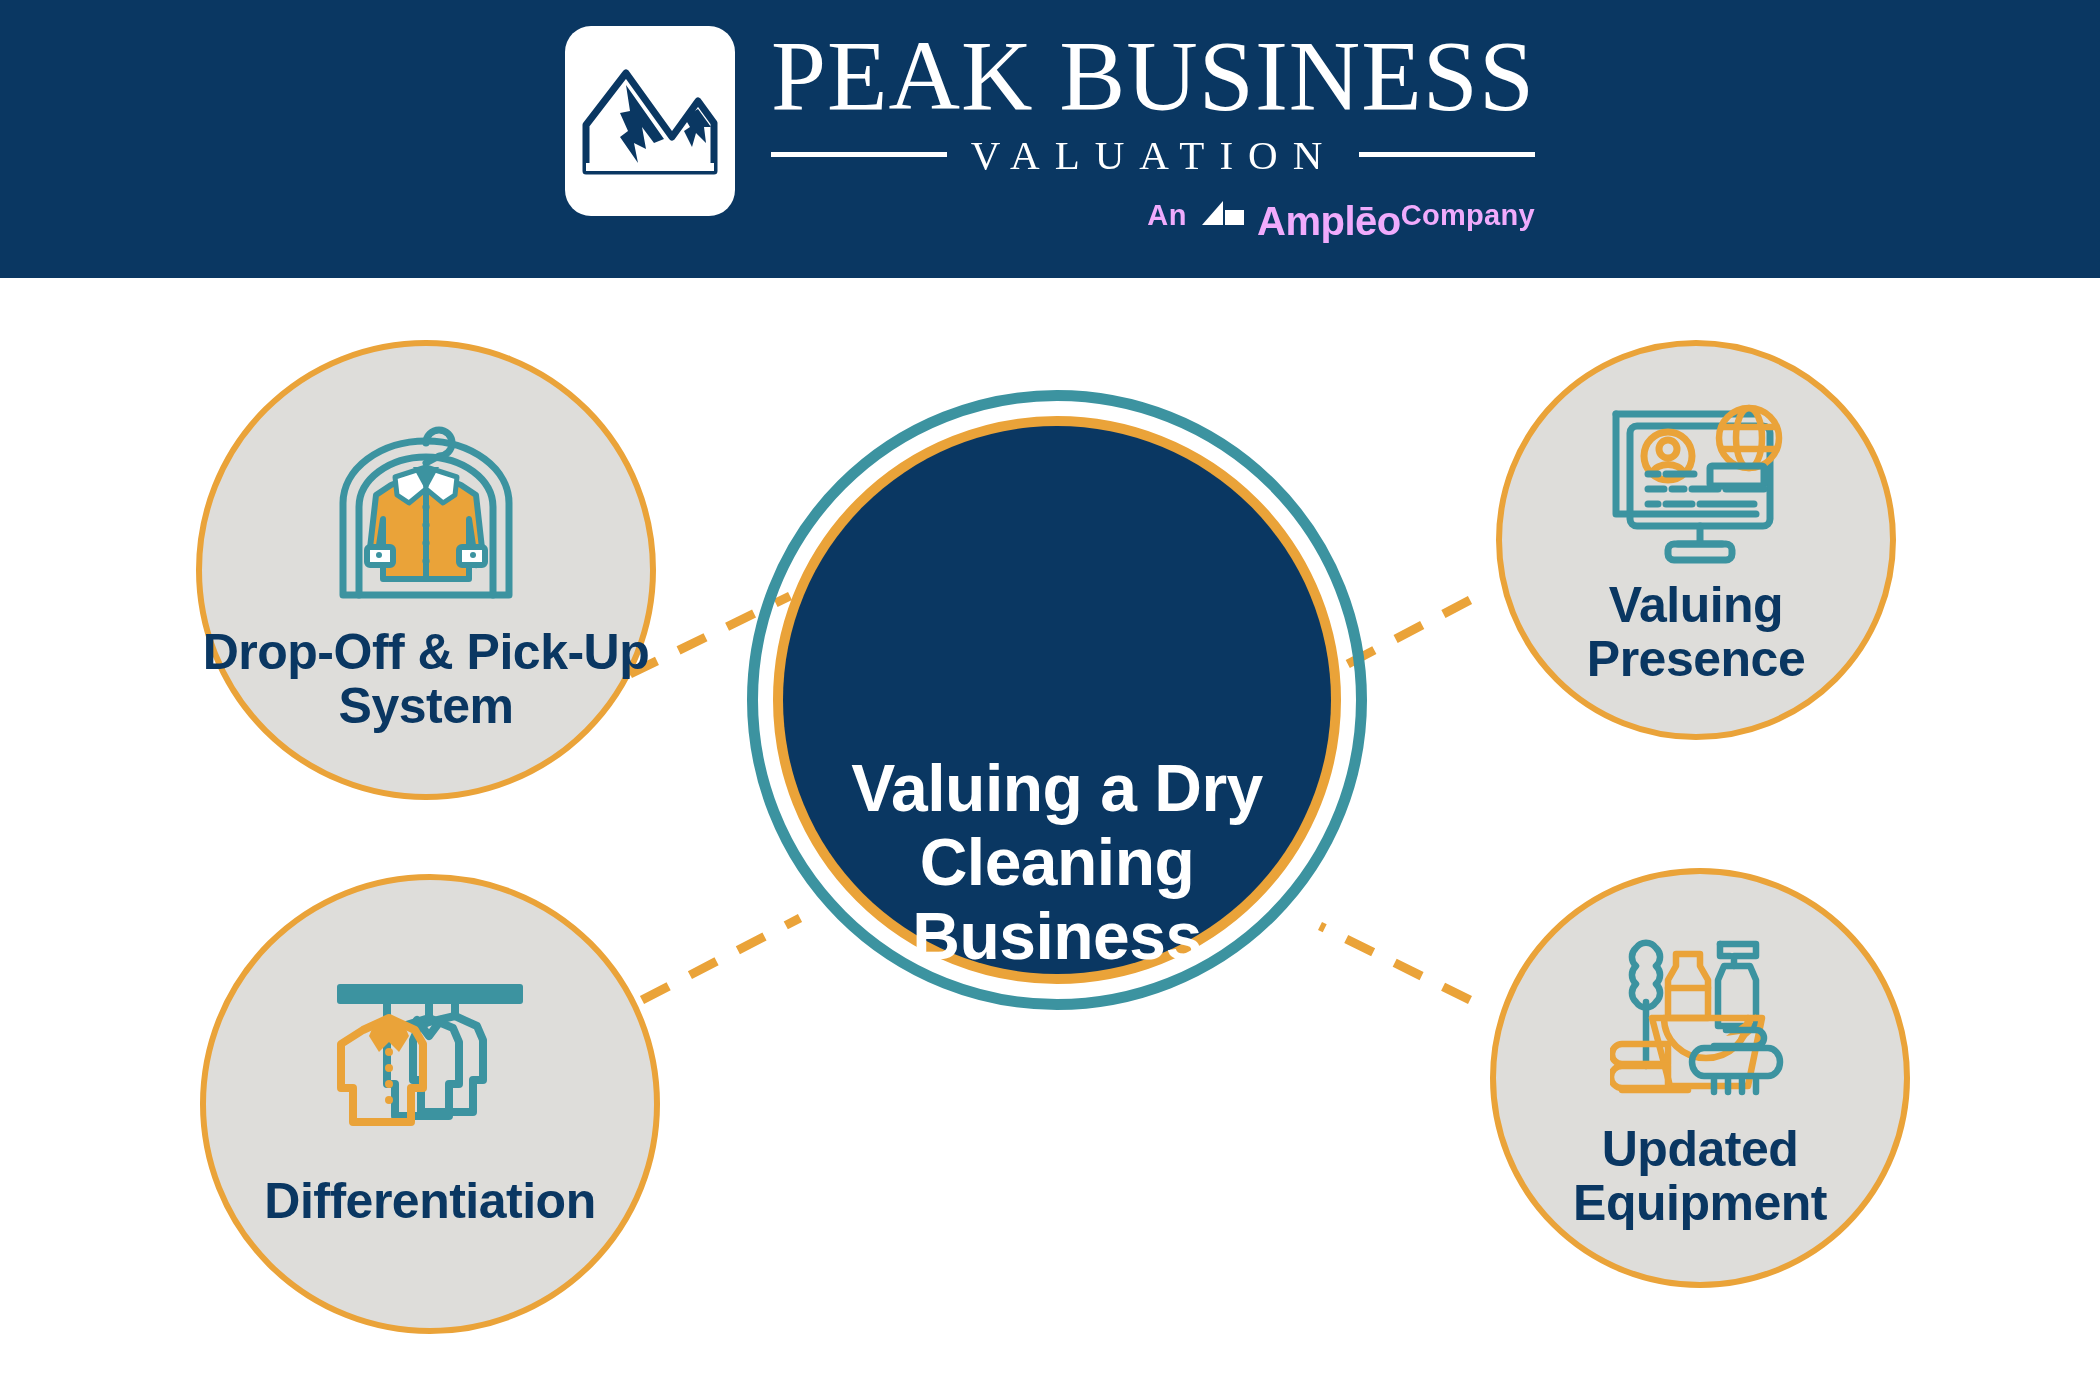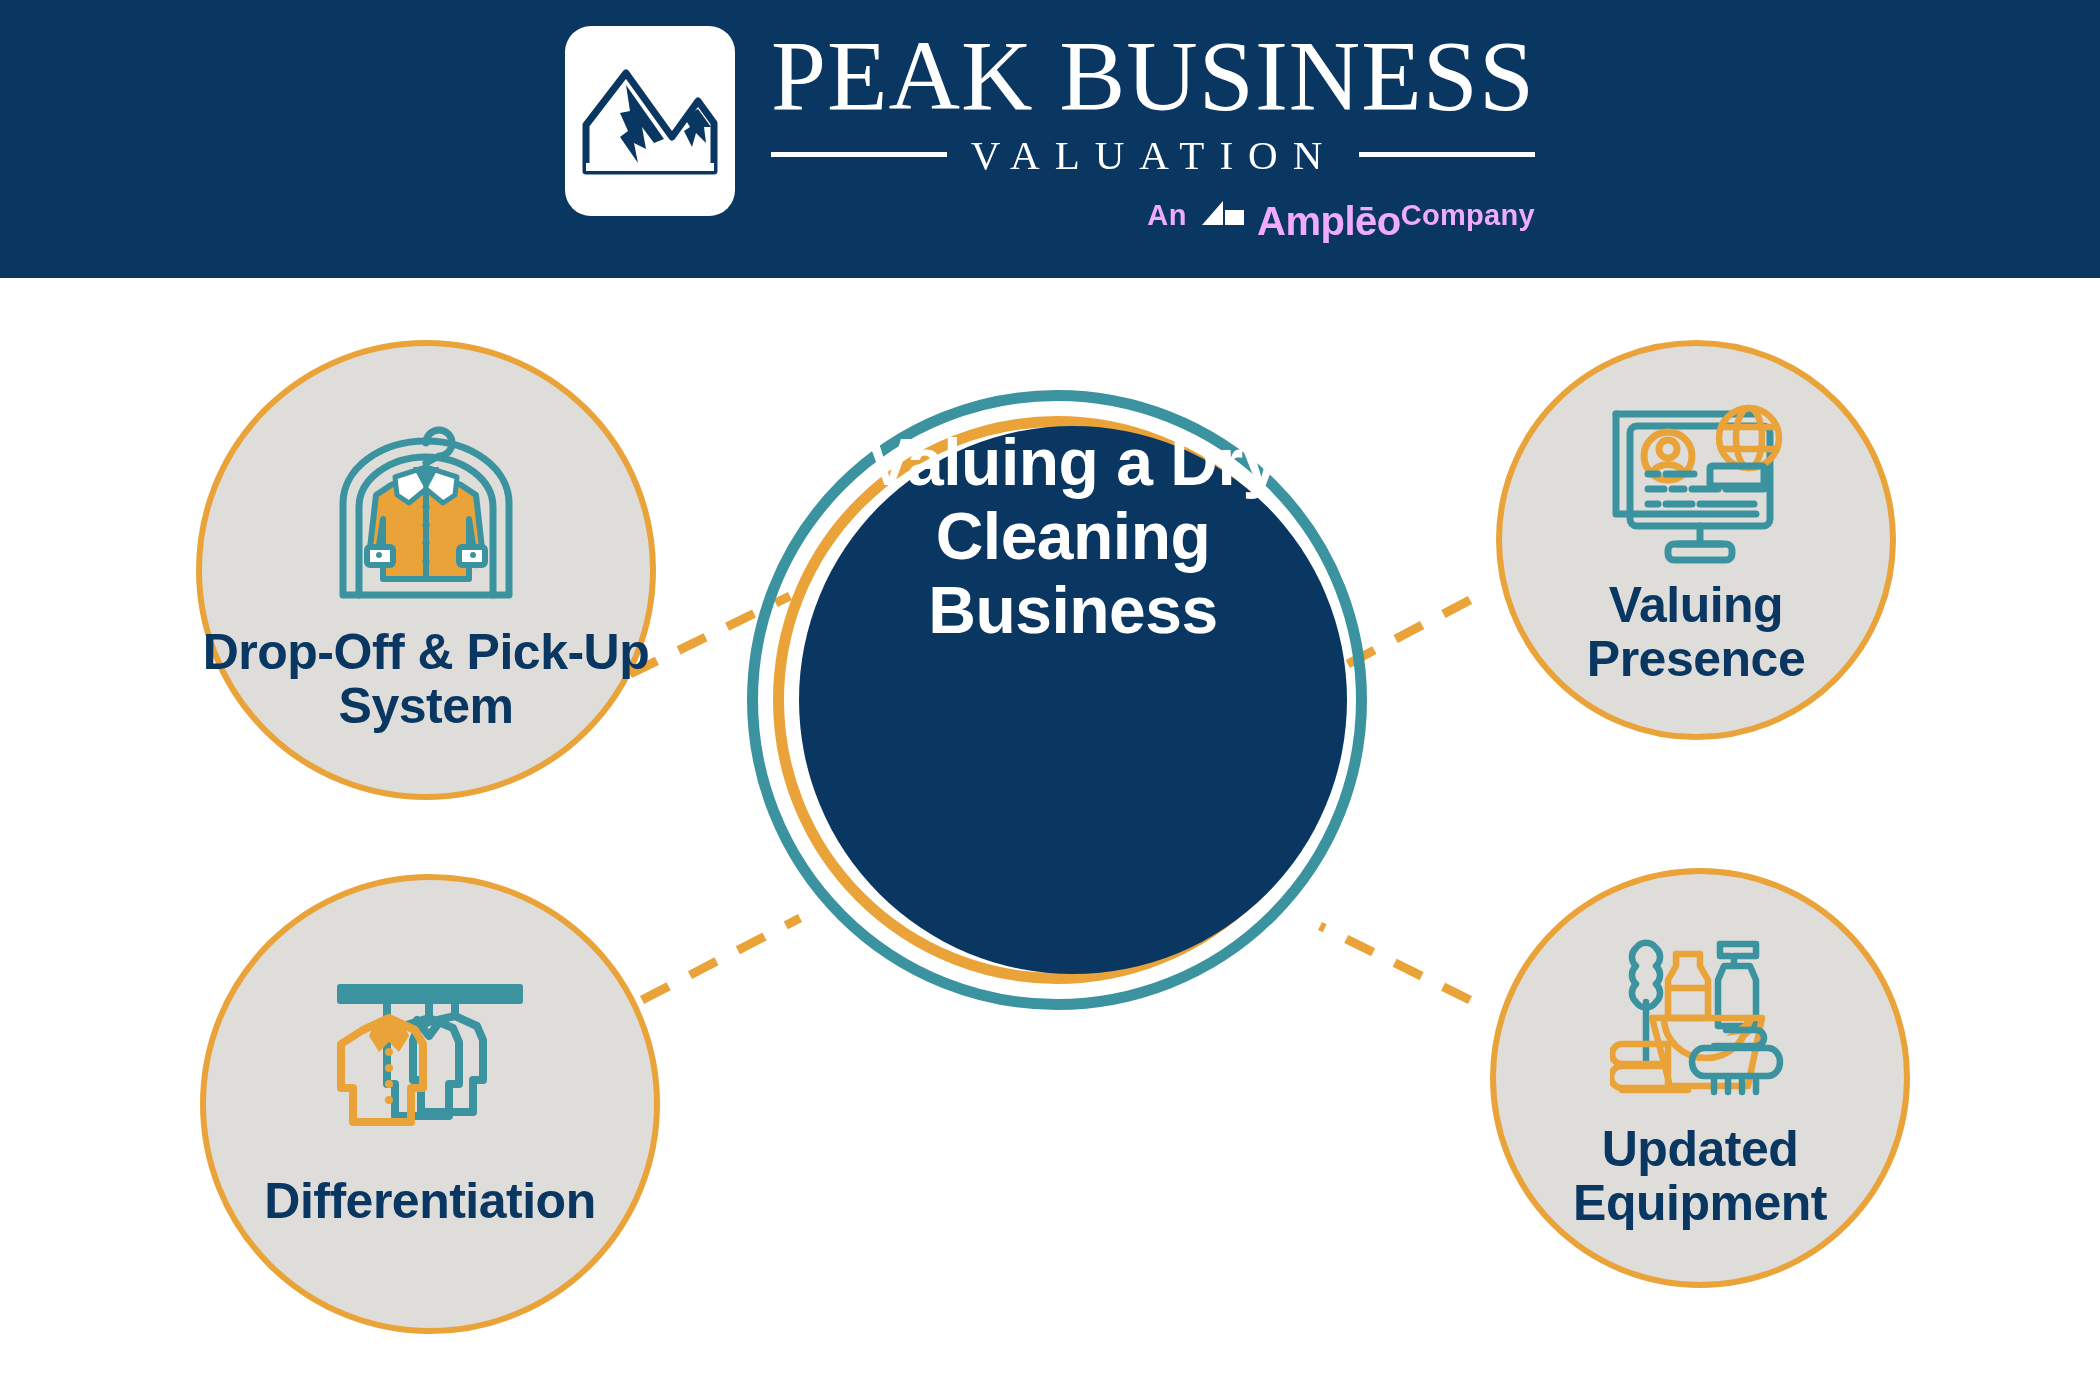--- a/index.html
+++ b/index.html
@@ -175,26 +175,26 @@
     position: absolute;
     left: 26px; top: 26px;
     width: 568px; height: 568px;
     border-radius: 50%;
     border: 11px solid #EAA339;
     box-sizing: border-box;
     background: transparent;
   }
   #hub-core {
     position: absolute;
-    left: 52px; top: 36px;
+    left: 36px; top: 36px;
     width: 548px; height: 548px;
     border-radius: 50%;
     background: #0A3762;
     display: flex;
-    align-items: flex-start;
+    align-items: flex-end;
     justify-content: center;
   }
   #hub-title {
     color: #ffffff;
     font-size: 66px;
     font-weight: bold;
     text-align: center;
     line-height: 1.12;
     letter-spacing: -0.5px;
     padding: 0 28px;

